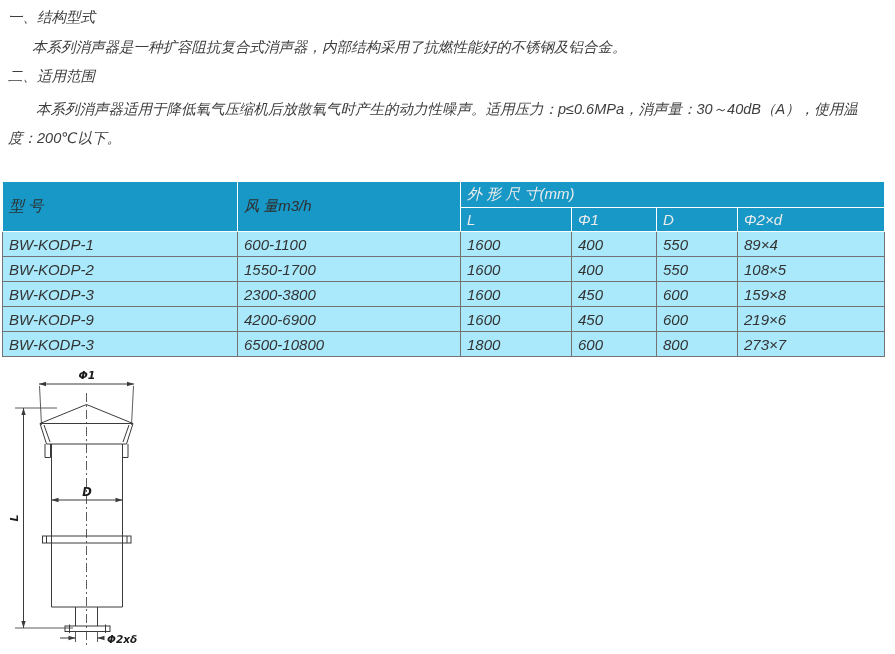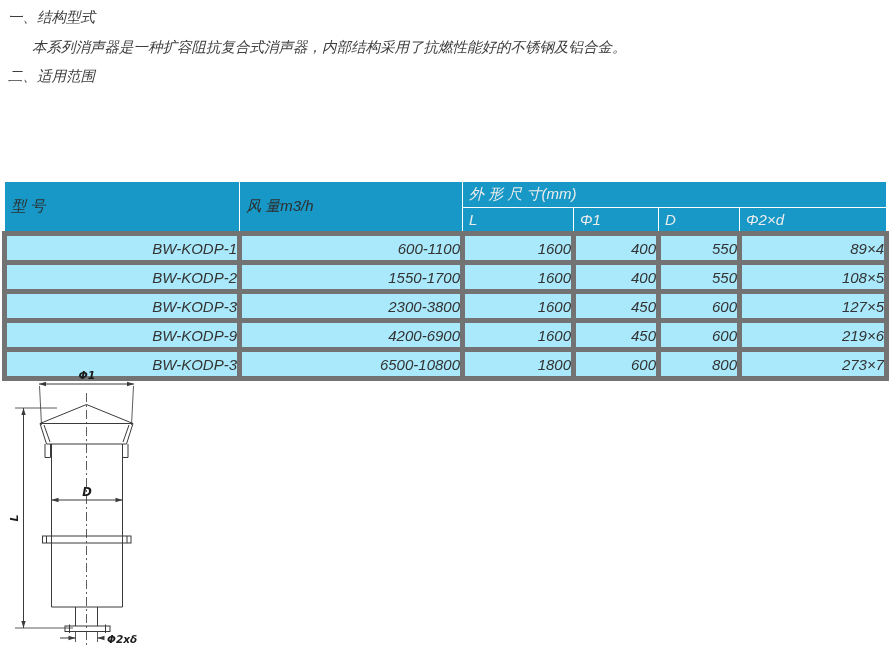--- a/index.html
+++ b/index.html
@@ -43,37 +43,37 @@
   }
   table.spec thead th{background:var(--header-bg);}
   th.hdark{color:var(--header-text-dark);}
   th.hlight{color:var(--header-text-light);}
   tr.hrow1 th{height:25px;}
   tr.hrow2 th{height:23px;}
   table.spec tbody td{
     background:var(--row-bg);
     color:#333;
     height:24px;
-    border:5px solid #737373;
-    text-align:right;
+    border:1px solid #737373;
   }
   .drawing{position:absolute;left:0;top:365px;}
   .drawing text{fill:#1A1A1A;font-family:"DejaVu Sans",sans-serif;font-weight:bold;}
   .drawing .stroke{stroke:var(--line);stroke-width:1;fill:none;}
   .drawing .thin{stroke:#4A4A4A;stroke-width:0.9;fill:none;}
   .drawing .arrow{fill:var(--line);stroke:none;}
 </style>
 </head>
 <body>
 
 <div class="page">
 
   <div class="para heading p1">一、结构型式</div>
   <div class="para p2">本系列消声器是一种扩容阻抗复合式消声器，内部结构采用了抗燃性能好的不锈钢及铝合金。</div>
   <div class="para heading p3">二、适用范围</div>
+  <div class="para p4">本系列消声器适用于降低氧气压缩机后放散氧气时产生的动力性噪声。适用压力：p≤0.6MPa，消声量：30～40dB（A），使用温度：200℃以下。</div>
 
   <table class="spec">
     <colgroup>
       <col style="width:235px">
         <col style="width:223px">
         <col style="width:111px">
       <col style="width:85px">
         <col style="width:81px">
         <col style="width:147px">
     </colgroup>
@@ -106,21 +106,21 @@
         <td>400</td>
         <td>550</td>
         <td>108×5</td>
       </tr>
       <tr>
         <td>BW-KODP-3</td>
         <td>2300-3800</td>
         <td>1600</td>
         <td>450</td>
         <td>600</td>
-        <td>127×5</td>
+        <td>159×8</td>
       </tr>
       <tr>
         <td>BW-KODP-9</td>
         <td>4200-6900</td>
         <td>1600</td>
         <td>450</td>
         <td>600</td>
         <td>219×6</td>
       </tr>
       <tr>

